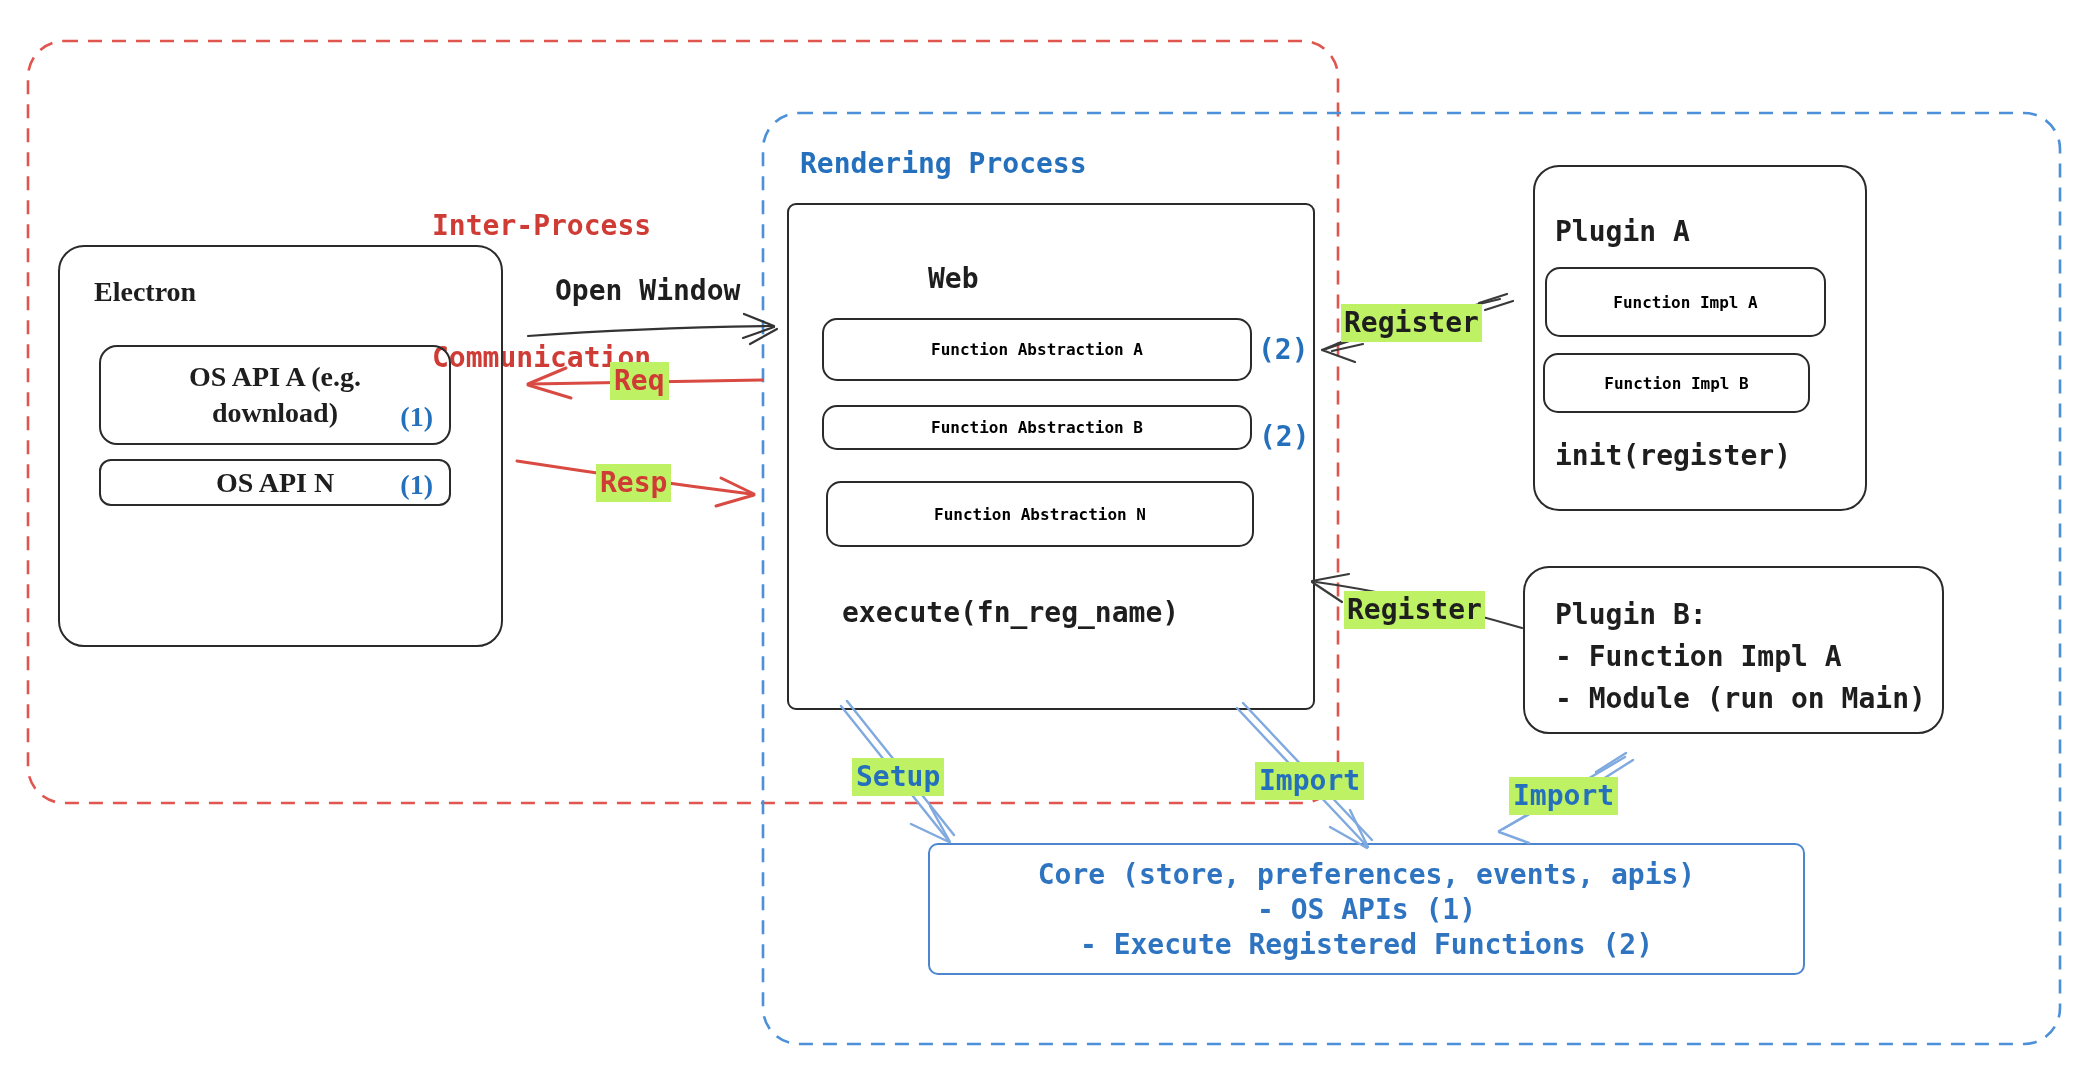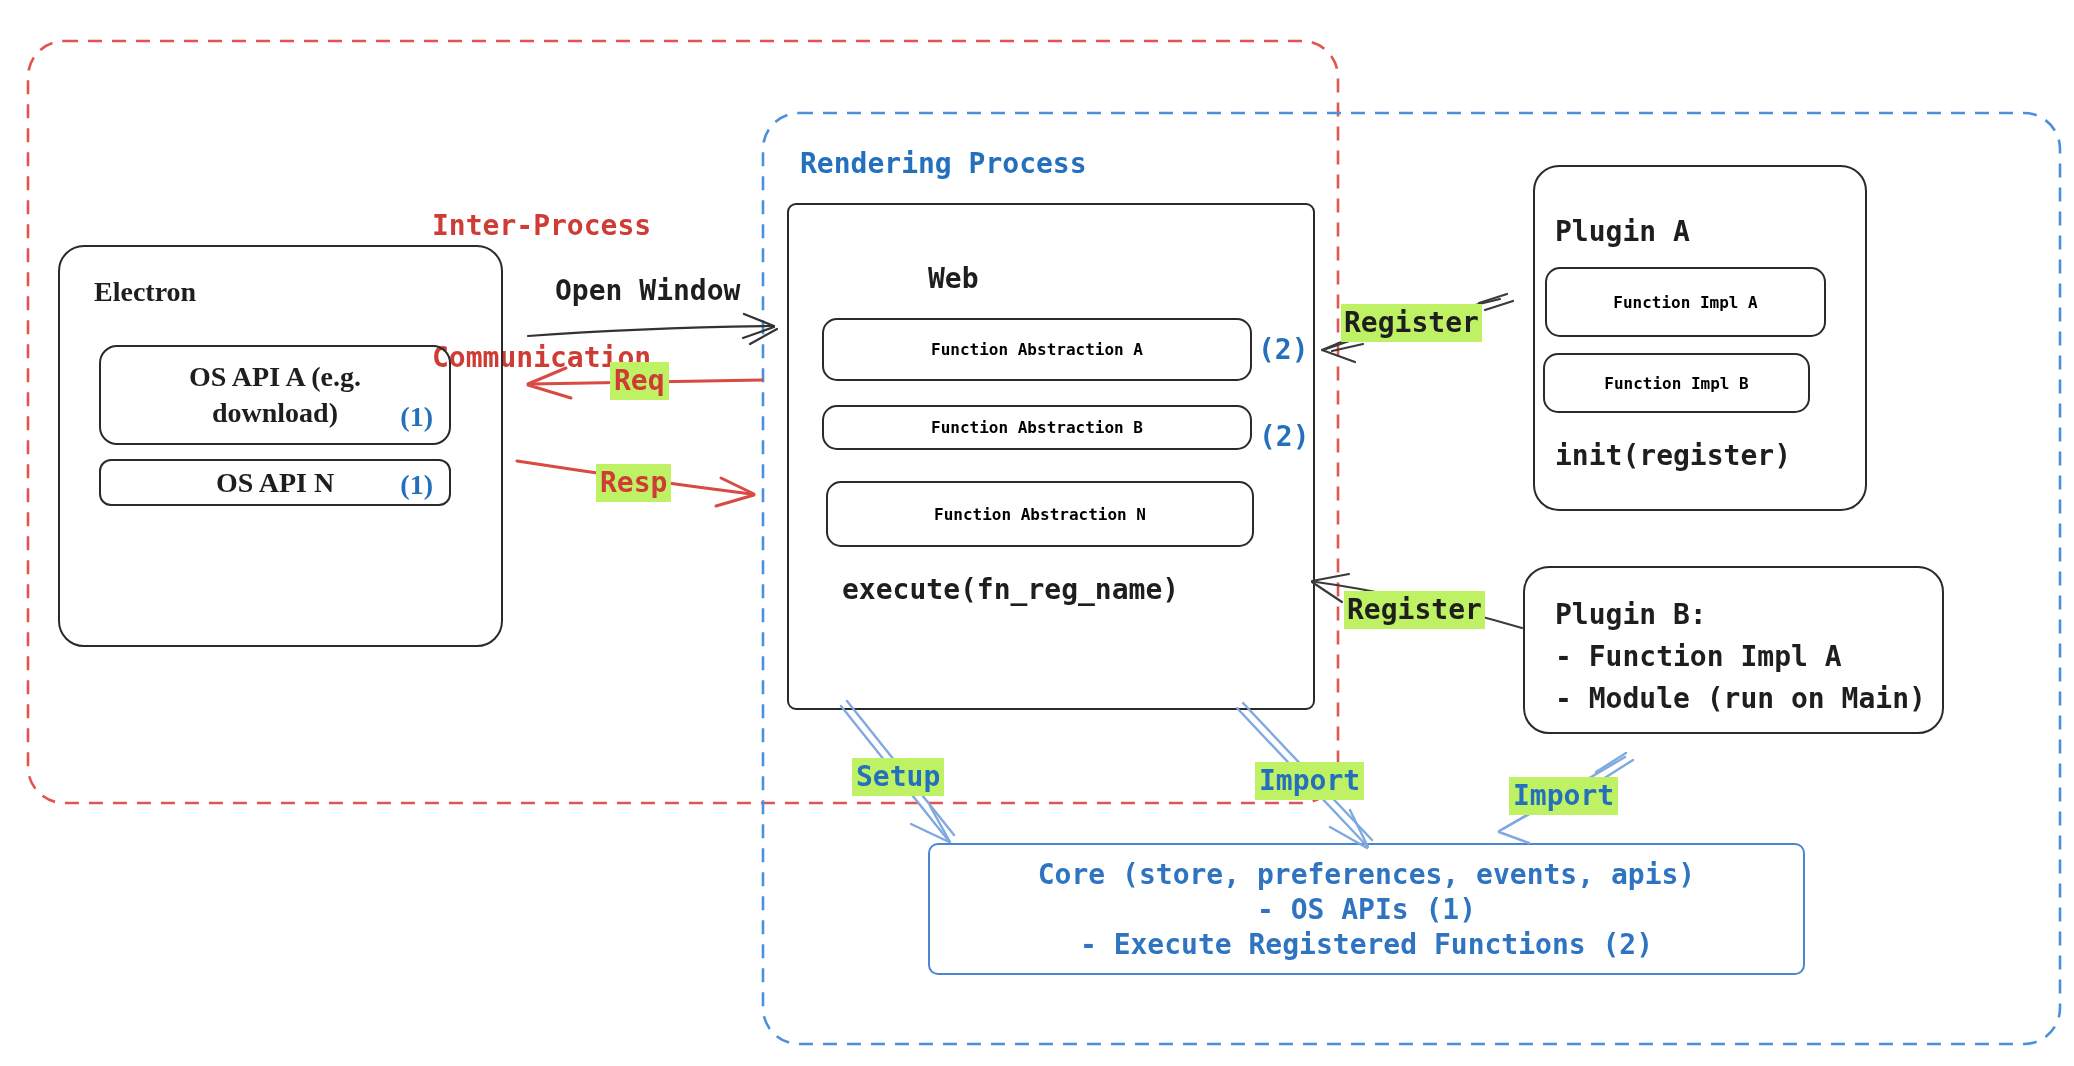--- a/index.html
+++ b/index.html
@@ -82,21 +82,21 @@
     <div class="txt" style="left:139px;top:57px;">Web</div>
 
     <div class="subnode" style="left:33px;top:113px;width:430px;height:63px;">Function Abstraction A</div>
     <span class="badge" style="left:469px;top:128px;">(2)</span>
 
     <div class="subnode" style="left:33px;top:200px;width:430px;height:45px;">Function Abstraction B</div>
     <span class="badge" style="left:470px;top:215px;">(2)</span>
 
     <div class="subnode" style="left:37px;top:276px;width:428px;height:66px;">Function Abstraction N</div>
 
-    <div class="txt" style="left:53px;top:368px;">execute(fn_reg_name)</div>
+    <div class="txt" style="left:53px;top:391px;">execute(fn_reg_name)</div>
   </div>
 
   <div class="node" style="left:1533px;top:165px;width:334px;height:346px;">
     <div class="txt" style="left:20px;top:48px;">Plugin A</div>
 
     <div class="subnode" style="left:10px;top:100px;width:281px;height:70px;">Function Impl A</div>
 
     <div class="subnode" style="left:8px;top:186px;width:267px;height:60px;">Function Impl B</div>
 
     <div class="txt" style="left:20px;top:272px;">init(register)</div>

